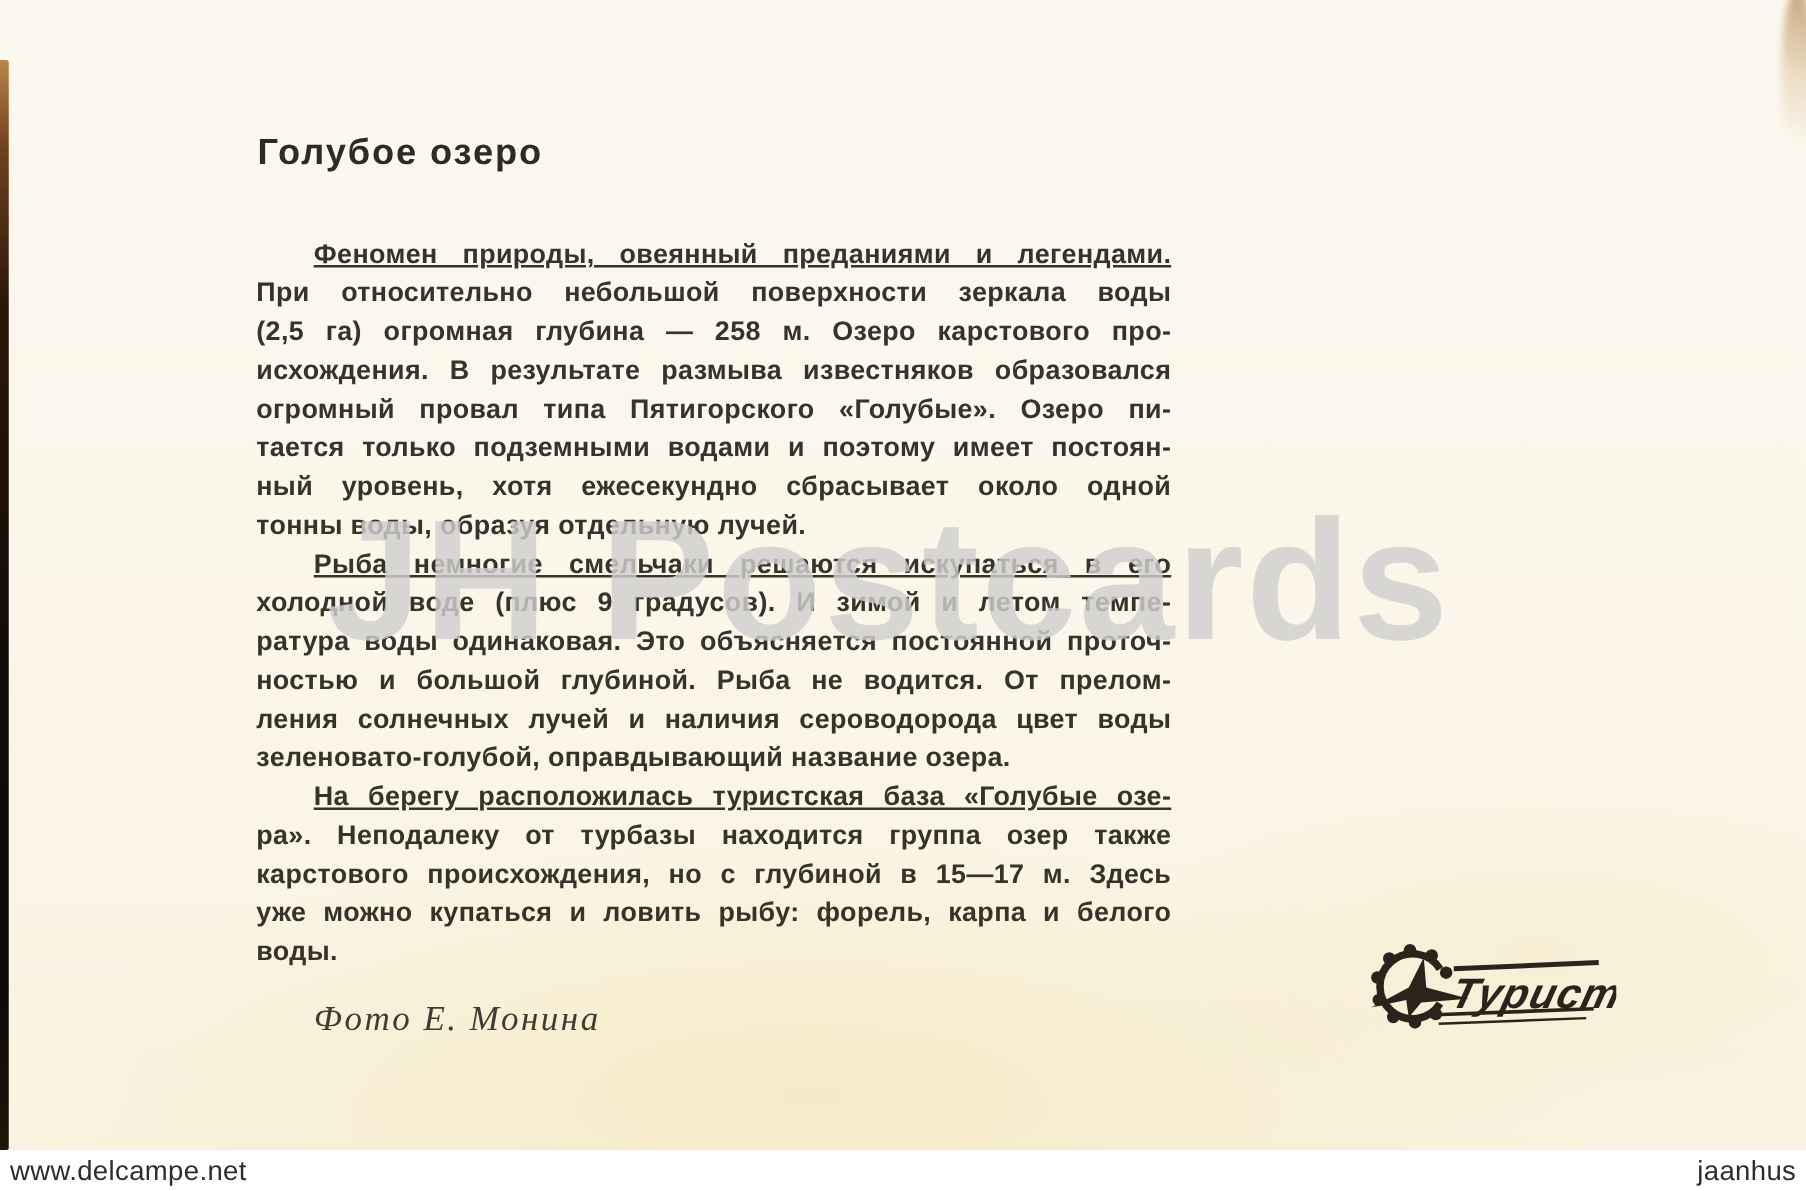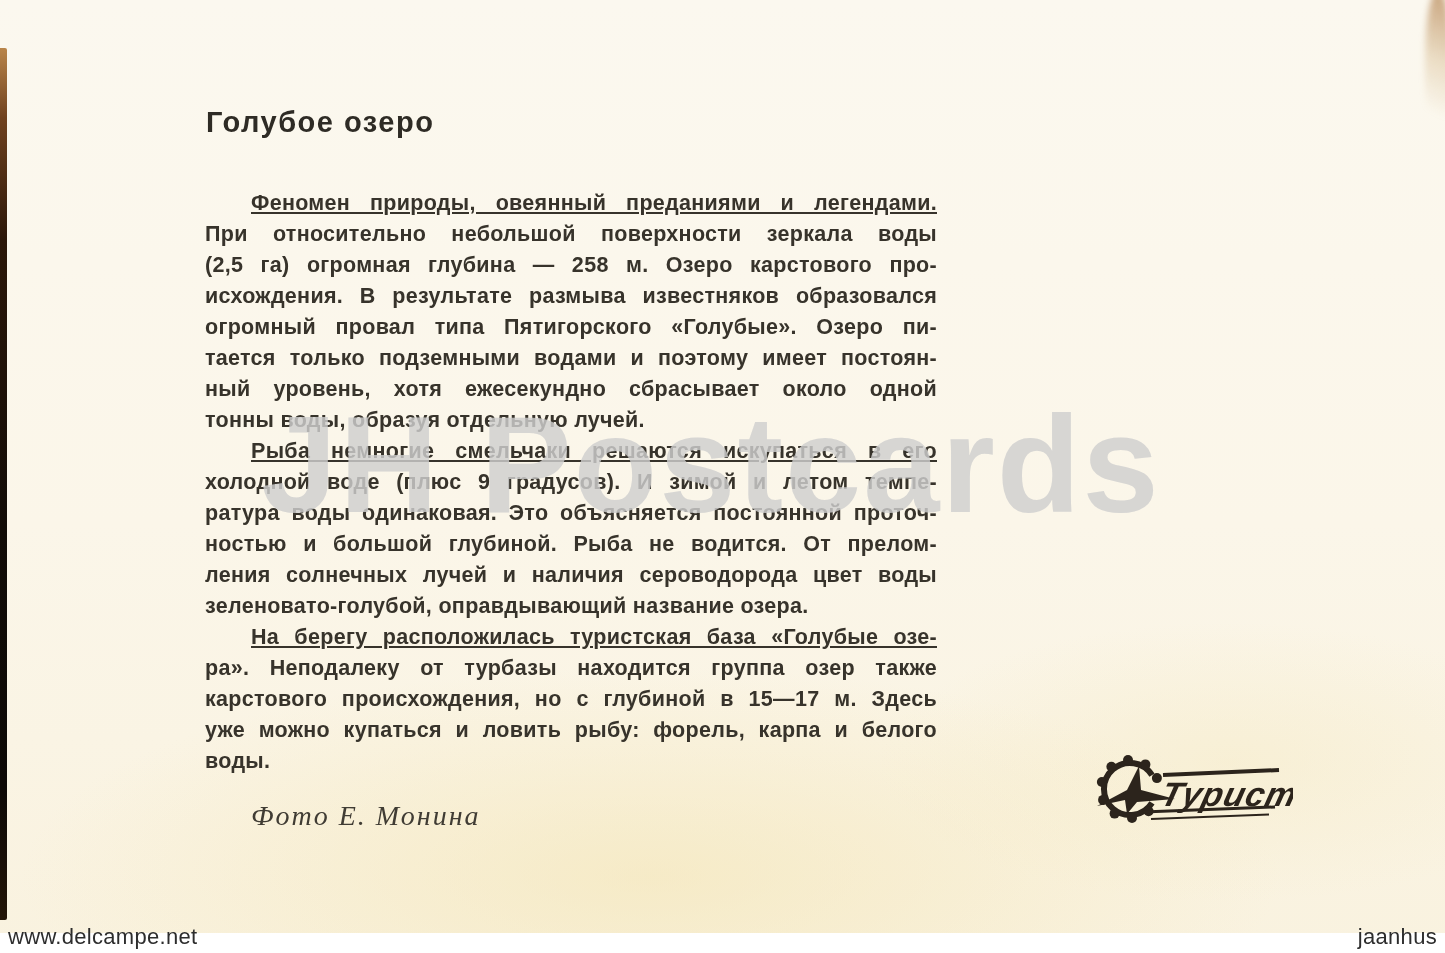--- a/index.html
+++ b/index.html
@@ -37,21 +37,21 @@
     font-family:"Liberation Serif", serif; font-style:italic;
     font-size:28px; letter-spacing:2px; color:#403c34;margin-left:36px;
   }
   .logo { position:absolute; left:1093px; top:744px; width:200px; height:92px; }
   .watermark {
     position:absolute; left:261px; top:396px;
     font-size:137px; font-weight:700; letter-spacing:2px; line-height:1;
     color:rgba(206,206,206,0.82); white-space:nowrap; pointer-events:none; z-index:5;
   }
   .footer {
-    position:absolute; left:0; right:0; bottom:0; height:20px;
+    position:absolute; left:0; right:0; bottom:0; height:33px;
     background:#ffffff; z-index:10;
   }
   .footer-url {
     position:absolute; left:8px; bottom:3px;
     font-size:22px; color:#2d2d2d; letter-spacing:0.3px;
   }
   .footer-collector {
     position:absolute; right:8px; bottom:3px;
     font-size:22px; color:#2d2d2d; letter-spacing:0.3px;
   }

